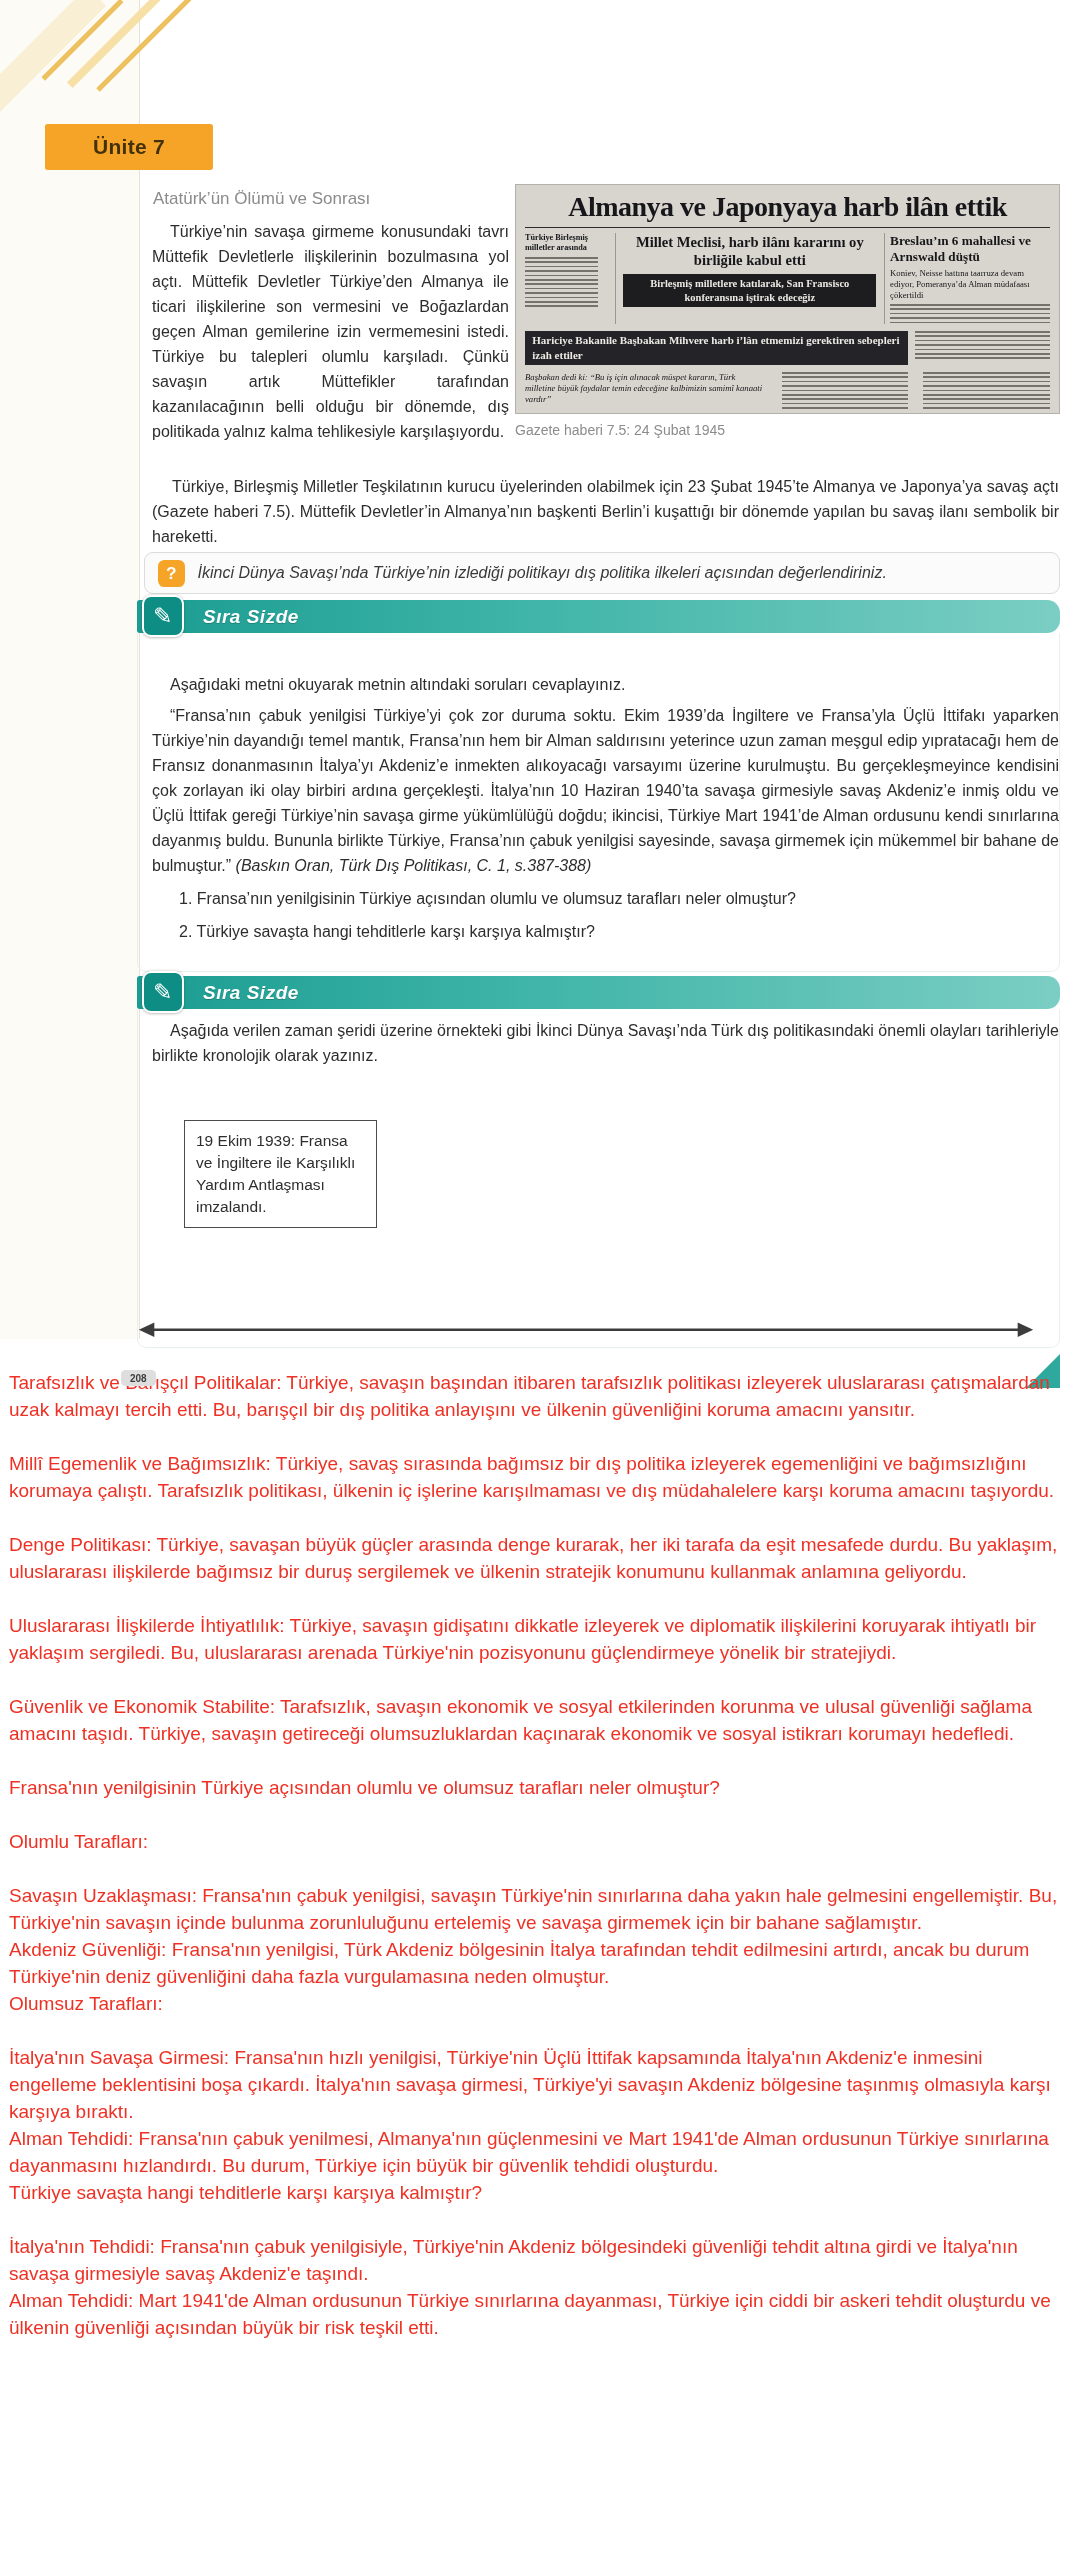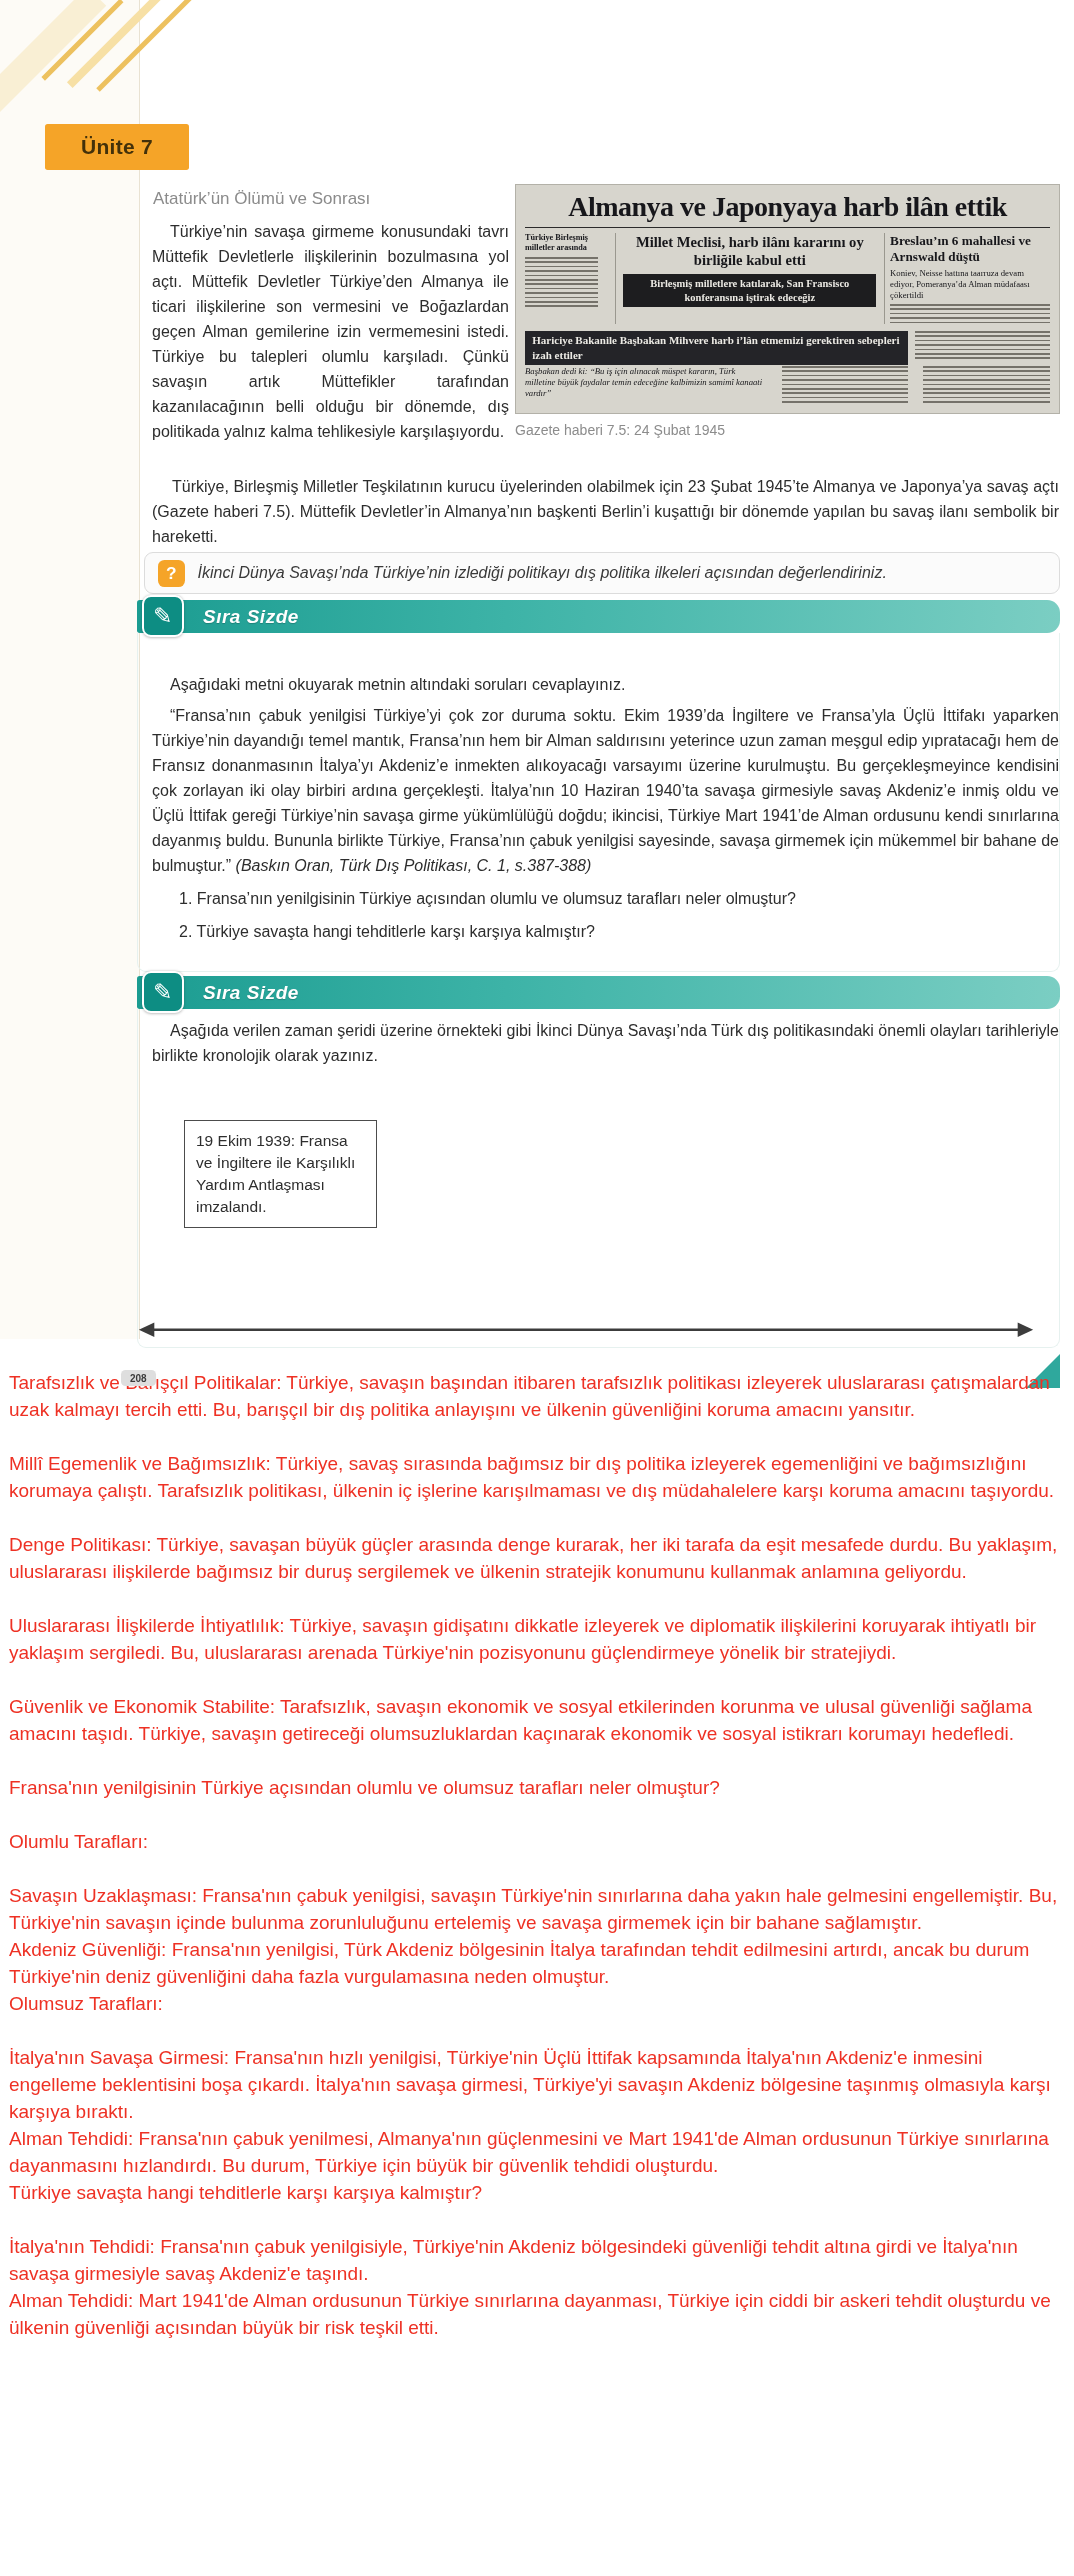--- a/index.html
+++ b/index.html
@@ -17,21 +17,21 @@
     background:#fdfbf6; border-right:0.9px solid #e9e2d2; z-index:0;
   }
   .deco span{ position:absolute; display:block; transform:rotate(45deg); z-index:1;}
   .deco .d1{ left:27px;  top:-27px; width:27px; height:159px; background:#f9efd4; }
   .deco .d2{ left:80px;  top:-16.4px; width:4.6px;  height:111px; background:#edc15f; }
   .deco .d3{ left:111px; top:-24px; width:8.2px;  height:128px; background:#f7e0a5; }
   .deco .d4{ left:144px; top:-27px; width:4.6px;  height:137px; background:#edc15f; }
 
   
   .unit-tab{
-    position:absolute; left:45px; top:124px; width:144px; height:46px;
+    position:absolute; left:45px; top:124px; width:168px; height:46px;
     background:#f5a428; border-radius:2.7px; display:flex; align-items:center;
     justify-content:center; z-index:2;
   }
   .unit-tab span{ font-size:21px; font-weight:bold; color:#43310a; letter-spacing:0.3px;}
   .unit-subtitle{
     position:absolute; left:153px; top:189px; font-size:17px; color:#8b8b8b; z-index:2;
   }
 
   
   .intro-para{
@@ -59,21 +59,21 @@
     padding:2.7px 5.5px; margin-top:4.6px; line-height:1.3;
   }
   .np-col-right{ flex:1; border-left:0.9px solid #9a988f; padding-left:5.5px;}
   .np-right-head{ font-size:13.2px; font-weight:bold; text-align:left; line-height:1.2;}
   .np-right-sub{ font-size:8.7px; line-height:1.3; margin-top:2.7px; }
   .np-row2{ display:flex; gap:7.3px; margin-top:6.4px; align-items:flex-start;}
   .np-band2{
     background:#242428; color:#eceae4; font-size:11px; font-weight:bold;
     padding:2.7px 7.3px; width:383px; line-height:1.3;
   }
-  .np-bottom{ display:flex; gap:15px; margin-top:1px; }
+  .np-bottom{ display:flex; gap:15px; margin-top:7px; }
   .np-quote{ width:46%; font-size:8.7px; font-style:italic; line-height:1.3; }
   .fake-lines{
     background:repeating-linear-gradient(to bottom,#75726a 0px,#75726a 1.6px,
       rgba(0,0,0,0) 1.6px, rgba(0,0,0,0) 4.4px);
   }
   .figure-caption{ margin-top:8.2px; font-size:14px; color:#8c8c8c; }
 
   .para2{
     position:absolute; left:152px; top:474px; width:907px;
     font-size:16px; line-height:25px; text-align:justify; text-indent:20px; z-index:2;

